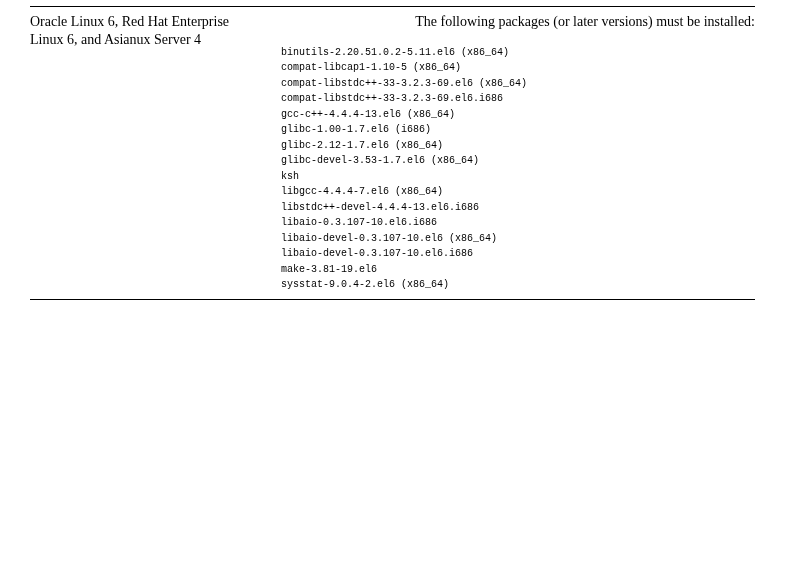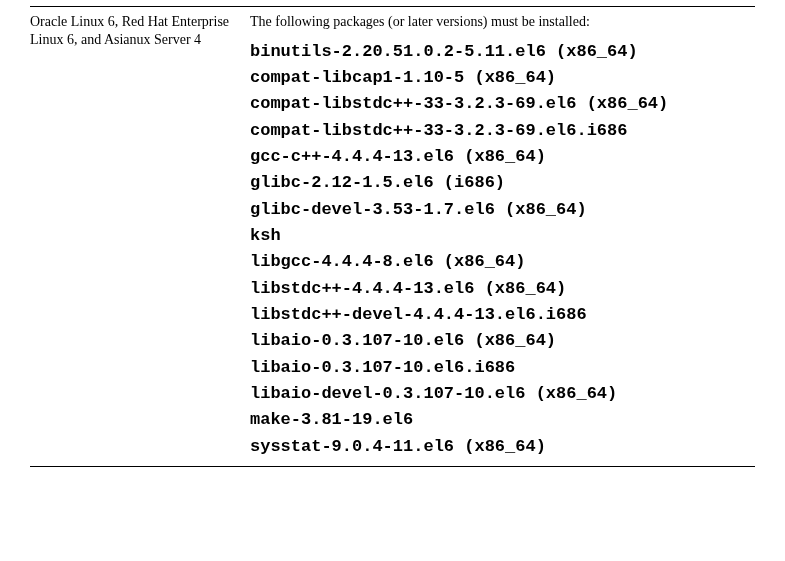--- a/index.html
+++ b/index.html
@@ -9,64 +9,65 @@
       width: 785px;
       padding: 6px 30px;
       color: #000000;
       font-size: 14px;
     }
     .table-container {
       display: flex;
       border-top: 1px solid #000000;
       border-bottom: 1px solid #000000;
       padding: 4px 0 6px 0;
+      gap: 31px;
     }
     .left-col {
       width: 220px;
       padding-right: 15px;
       padding-top: 2px;
       line-height: 1.25;
     }
     .right-col {
       flex: 1;
       padding-top: 2px;
     }
     .intro-text {
-      margin-bottom: 8px;
+      margin-bottom: 14px;
       line-height: 1.25;
+      text-align: right;
     }
     .package-list {
       font-family: 'Courier New', monospace;
-      font-size: 17px;
+      font-size: 10px;
       line-height: 1.55;
-      font-weight: bold;
     }
     .package-line {
       white-space: pre;
     }
   </style>
 </head>
 <body>
 
 <div class="table-container">
   <div class="left-col">Oracle Linux 6, Red Hat Enterprise Linux 6, and Asianux Server 4</div>
   <div class="right-col">
     <div class="intro-text">The following packages (or later versions) must be installed:</div>
     <div class="package-list">
         <div class="package-line">binutils-2.20.51.0.2-5.11.el6 (x86_64)</div>
         <div class="package-line">compat-libcap1-1.10-5 (x86_64)</div>
         <div class="package-line">compat-libstdc++-33-3.2.3-69.el6 (x86_64)</div>
         <div class="package-line">compat-libstdc++-33-3.2.3-69.el6.i686</div>
         <div class="package-line">gcc-c++-4.4.4-13.el6 (x86_64)</div>
-        <div class="package-line">glibc-2.12-1.5.el6 (i686)</div>
+        <div class="package-line">glibc-1.00-1.7.el6 (i686)</div>
+        <div class="package-line">glibc-2.12-1.7.el6 (x86_64)</div>
         <div class="package-line">glibc-devel-3.53-1.7.el6 (x86_64)</div>
         <div class="package-line">ksh</div>
-        <div class="package-line">libgcc-4.4.4-8.el6 (x86_64)</div>
-        <div class="package-line">libstdc++-4.4.4-13.el6 (x86_64)</div>
+        <div class="package-line">libgcc-4.4.4-7.el6 (x86_64)</div>
         <div class="package-line">libstdc++-devel-4.4.4-13.el6.i686</div>
-        <div class="package-line">libaio-0.3.107-10.el6 (x86_64)</div>
         <div class="package-line">libaio-0.3.107-10.el6.i686</div>
         <div class="package-line">libaio-devel-0.3.107-10.el6 (x86_64)</div>
+        <div class="package-line">libaio-devel-0.3.107-10.el6.i686</div>
         <div class="package-line">make-3.81-19.el6</div>
-        <div class="package-line">sysstat-9.0.4-11.el6 (x86_64)</div>
+        <div class="package-line">sysstat-9.0.4-2.el6 (x86_64)</div>
       </div>
   </div>
 </div>
 
 </body></html>

